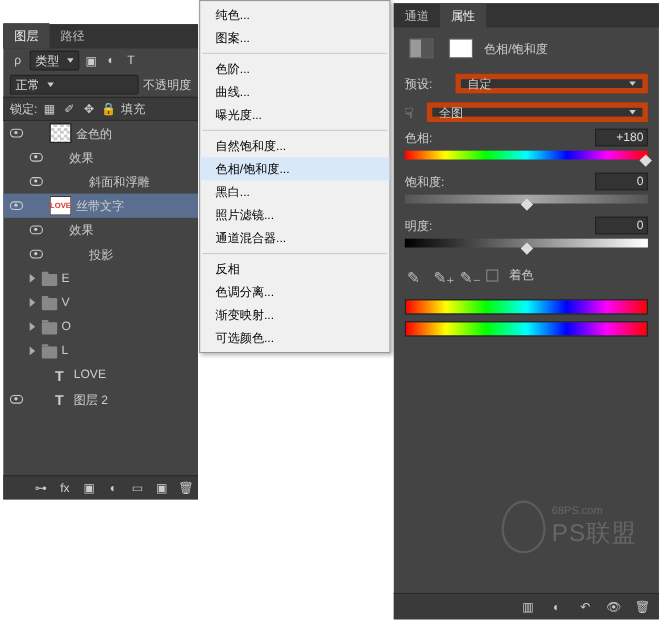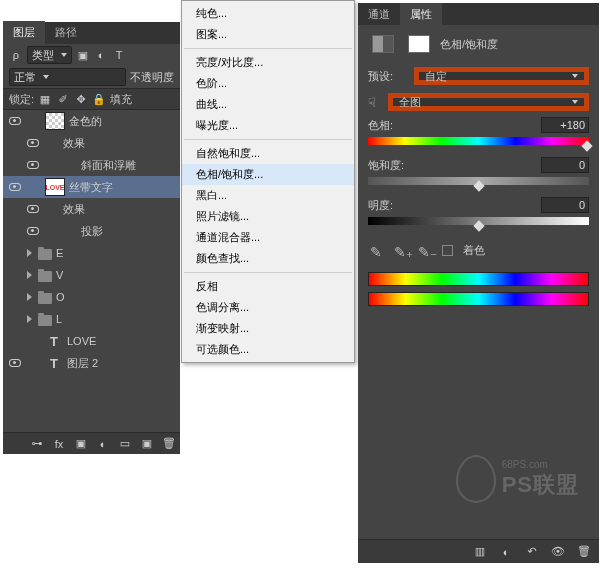--- a/index.html
+++ b/index.html
@@ -54,21 +54,21 @@
 .knob{position:absolute;width:8px;height:8px;background:#ddd;transform:rotate(45deg);top:5px;margin-left:-4px}
 .tools-row{display:flex;align-items:center;gap:10px;padding:8px 12px}
 .dropper{width:14px;height:14px;font-size:14px;color:#bbb}
 .cbox{width:11px;height:11px;border:1px solid #888;display:inline-block}
 .spectrum{height:14px;margin:6px 10px;background:linear-gradient(90deg,red,#ff0,#0f0,#0ff,#00f,#f0f,red);border:1px solid #222}
 .rfooter{position:absolute;bottom:0;left:0;right:0;height:24px;background:#3a3a3a;border-top:1px solid #2a2a2a;display:flex;justify-content:flex-end;align-items:center;gap:12px;padding:0 8px}
 .logo{position:absolute;right:20px;bottom:60px;opacity:.5;display:flex;align-items:center;gap:6px}
 .logo-ring{width:40px;height:48px;border:2px solid #777;border-radius:50% 50% 50% 50%/55% 55% 45% 45%;position:relative}
 .logo-txt{color:#888}
 .logo-txt .u{font-size:10px}
-.logo-txt .b{font-size:22px;font-weight:bold;letter-spacing:1px}
+.logo-txt .b{font-size:22px;font-weight:normal;letter-spacing:1px}
 .hand{width:14px;height:14px;color:#bbb;font-size:13px}
 </style>
 </head>
 <body>
 
 <div class="panel left-panel">
   <div class="tabs">
     <div class="tab active">图层</div>
     <div class="tab">路径</div>
   </div>
@@ -195,31 +195,29 @@
     <span class="ico">▭</span>
     <span class="ico">▣</span>
     <span class="ico">🗑</span>
   </div>
 </div>
 
 <div class="menu" id="ctx-menu">
     <div class="mitem">纯色...</div>
     <div class="mitem">图案...</div>
     <div class="msep"></div>
-    <div class="mitem">亮度/对比度...</div>
     <div class="mitem">色阶...</div>
     <div class="mitem">曲线...</div>
     <div class="mitem">曝光度...</div>
     <div class="msep"></div>
     <div class="mitem">自然饱和度...</div>
     <div class="mitem hl">色相/饱和度...</div>
     <div class="mitem">黑白...</div>
     <div class="mitem">照片滤镜...</div>
     <div class="mitem">通道混合器...</div>
-    <div class="mitem">颜色查找...</div>
     <div class="msep"></div>
     <div class="mitem">反相</div>
     <div class="mitem">色调分离...</div>
     <div class="mitem">渐变映射...</div>
     <div class="mitem">可选颜色...</div>
   </div>
 
 <div class="panel right-panel">
   <div class="rtabs">
     <div class="tab">通道</div>

